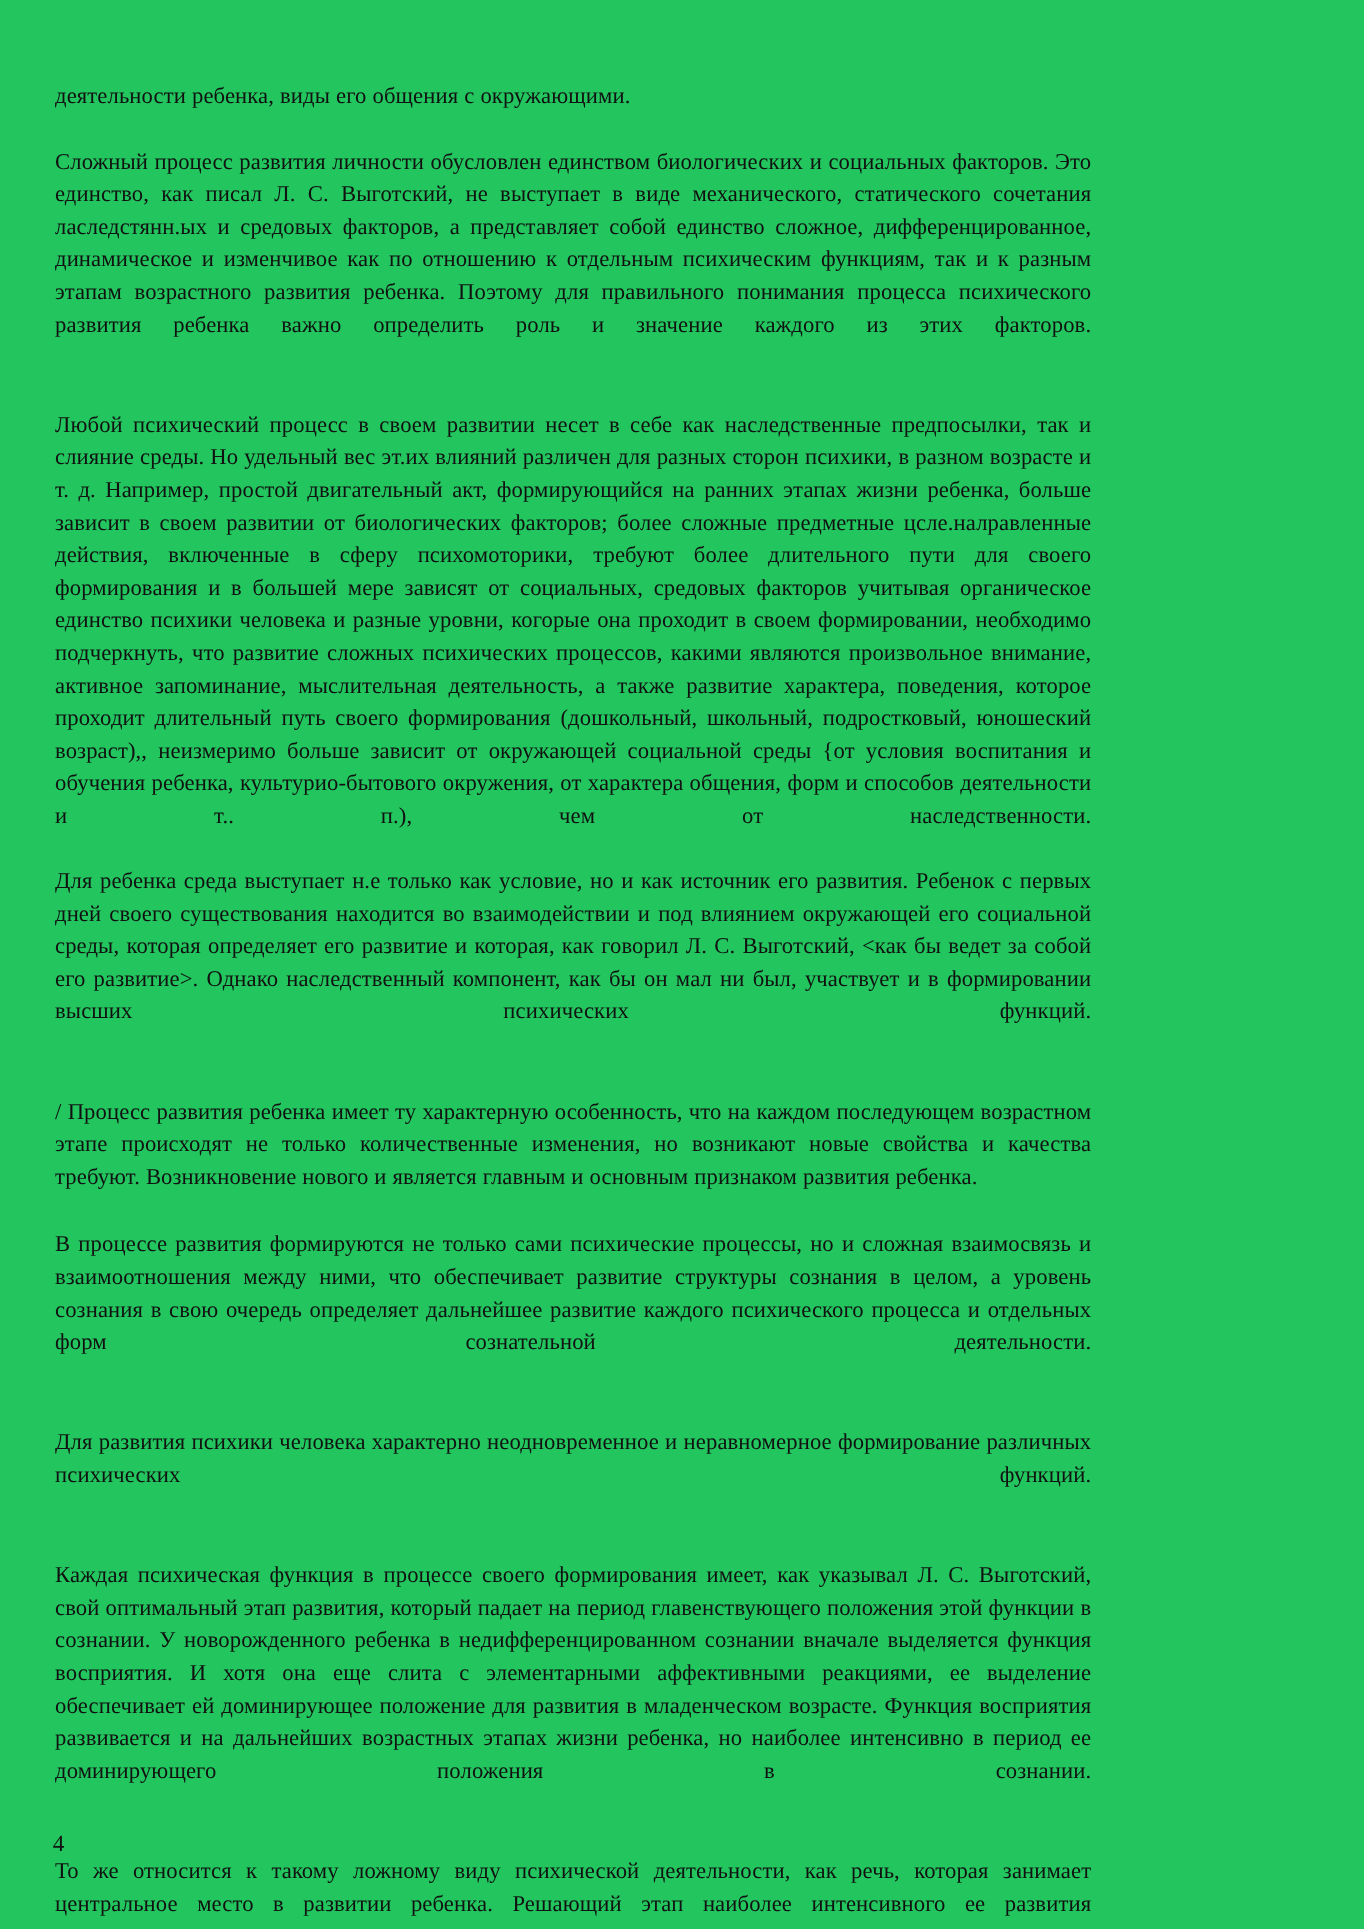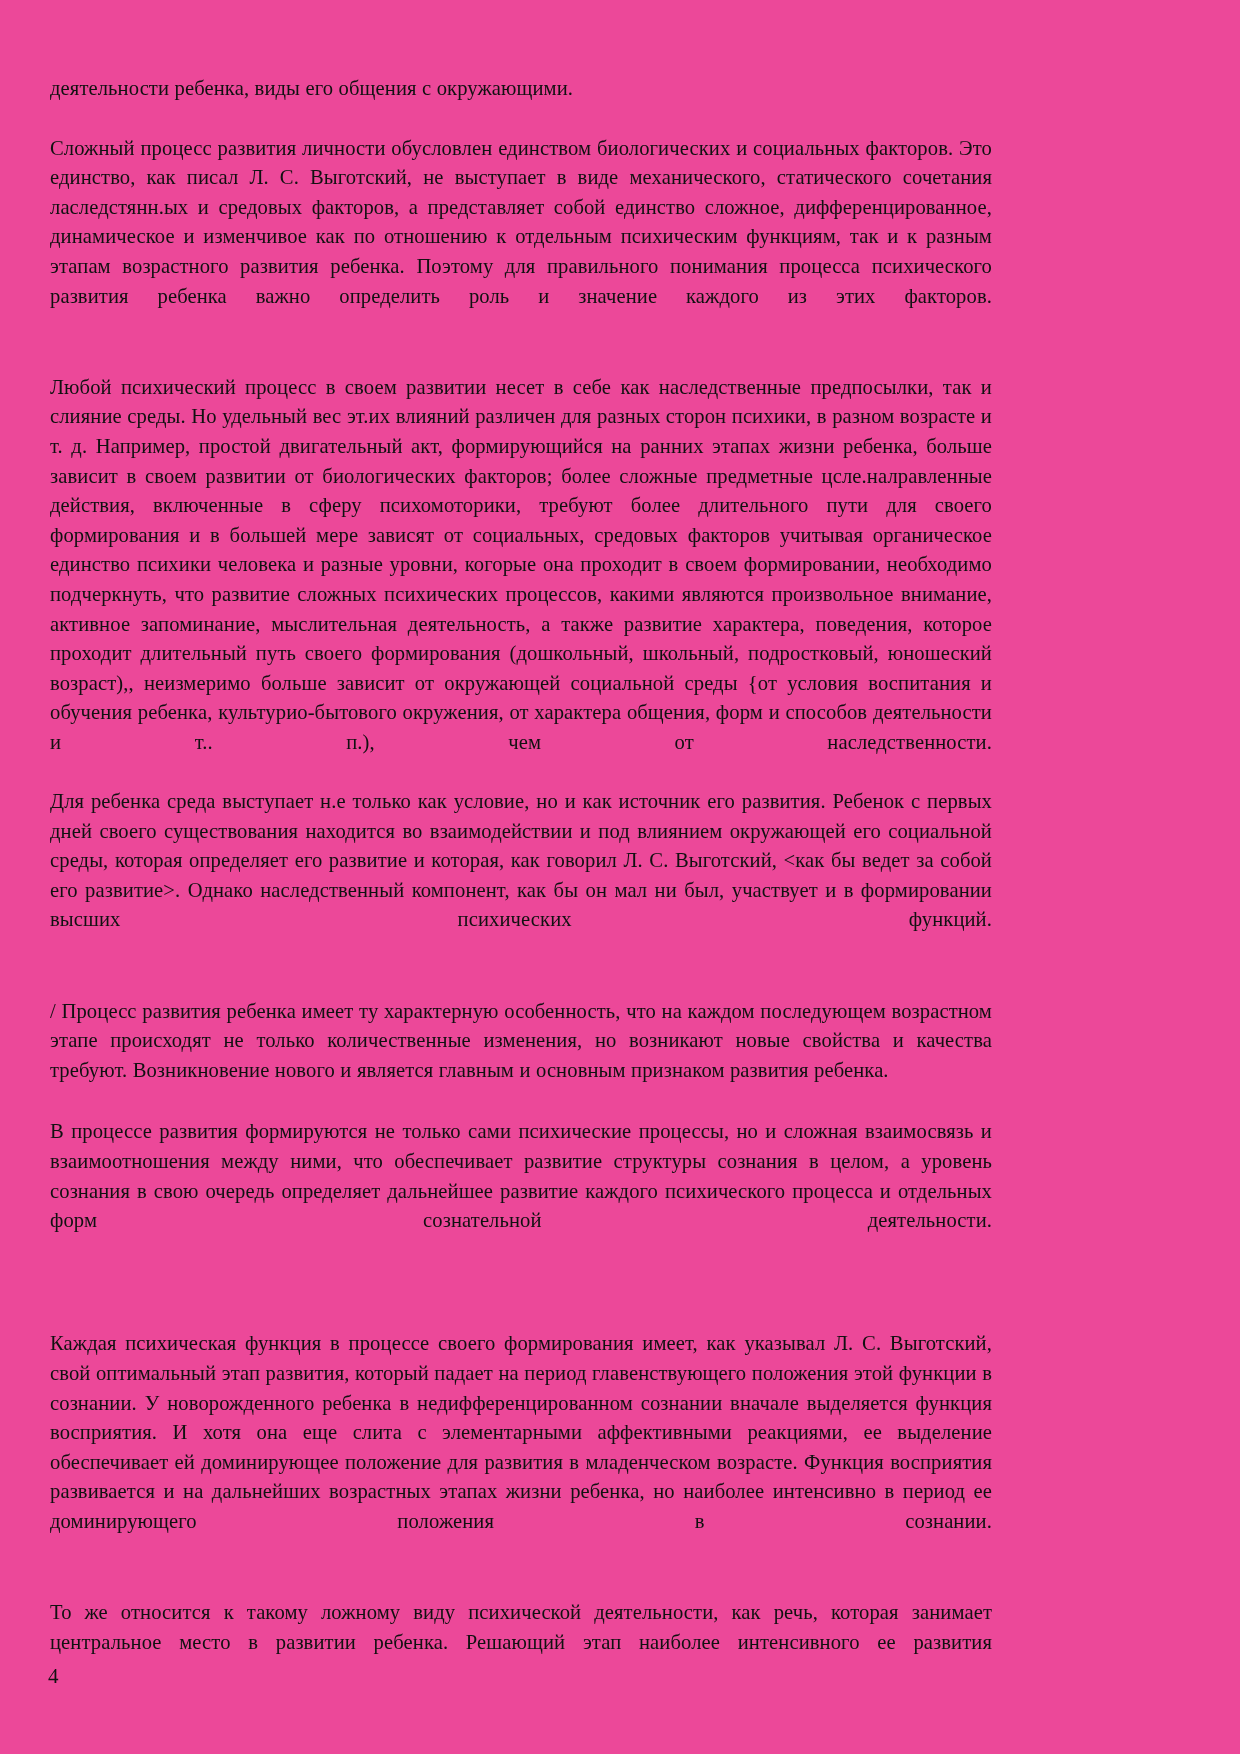--- a/index.html
+++ b/index.html
@@ -15,21 +15,21 @@
     overflow: hidden;
     font-family: "Liberation Serif", "DejaVu Serif", serif;
     color: #000000;
     -webkit-font-smoothing: none;
   }
 
   
   .page-sheet {
     position: absolute;
     inset: 0;
-    background: #ec4899;
+    background: #22c55e;
   }
 
   
   .text-column {
     position: absolute;
     left: 50px;
     top: 74px;
     width: 942px;
   }
 
@@ -86,20 +86,21 @@
     <div class="gap-lg"></div>
 
     <p class="para no-justify-tail">/ Процесс развития ребенка имеет ту характерную особенность, что на каждом последующем возрастном этапе происходят не только количественные изменения, но возникают новые свойства и качества требуют. Возникновение нового и является главным и основным признаком развития ребенка.</p>
 
     <div class="gap-lg"></div>
 
     <p class="para">В процессе развития формируются не только сами психические процессы, но и сложная взаимосвязь и взаимоотношения между ними, что обеспечивает развитие структуры сознания в целом, а уровень сознания в свою очередь определяет дальнейшее развитие каждого психического процесса и отдельных форм сознательной деятельности.</p>
 
     <div class="gap-lg"></div>
 
+    <p class="para">Для развития психики человека характерно неодновременное и неравномерное формирование различных психических функций.</p>
 
     <div class="gap-lg"></div>
 
     <p class="para">Каждая психическая функция в процессе своего формирования имеет, как указывал Л. С. Выготский, свой оптимальный этап развития, который падает на период главенствующего положения этой функции в сознании. У новорожденного ребенка в недифференцированном сознании вначале выделяется функция восприятия. И хотя она еще слита с элементарными аффективными реакциями, ее выделение обеспечивает ей доминирующее положение для развития в младенческом возрасте. Функция восприятия развивается и на дальнейших возрастных этапах жизни ребенка, но наиболее интенсивно в период ее доминирующего положения в сознании.</p>
 
     <div class="gap-lg"></div>
 
     <p class="para">То же относится к такому ложному виду психической деятельности, как речь, которая занимает центральное место в развитии ребенка. Решающий этап наиболее интенсивного ее развития</p>
 
   </div>

